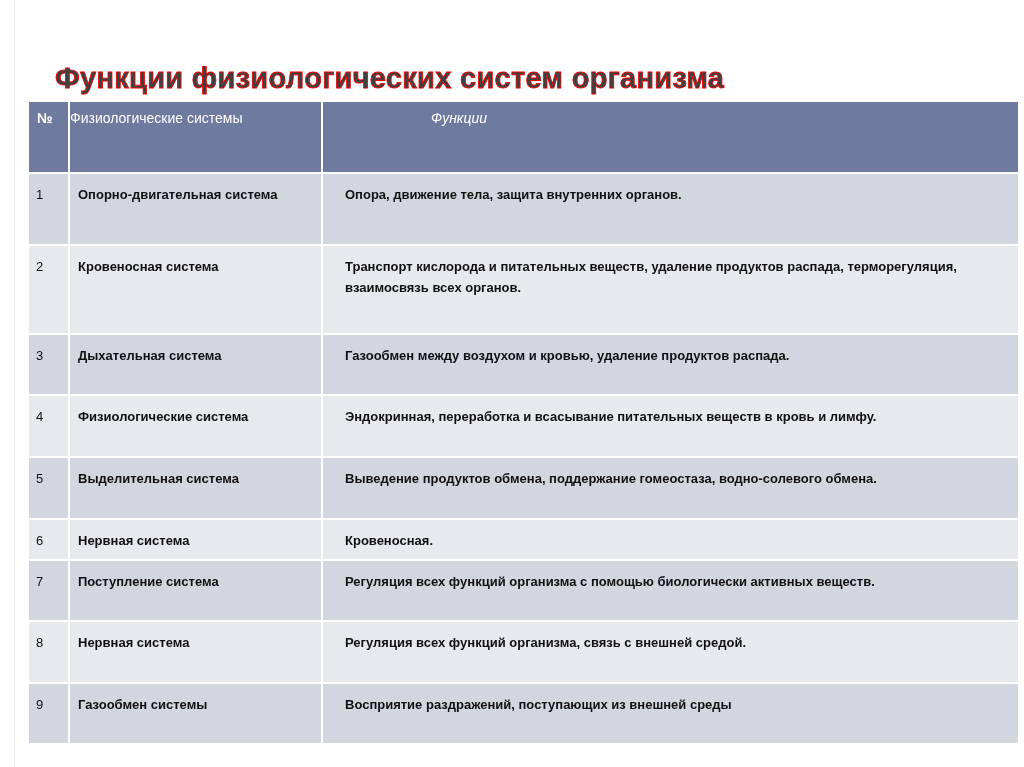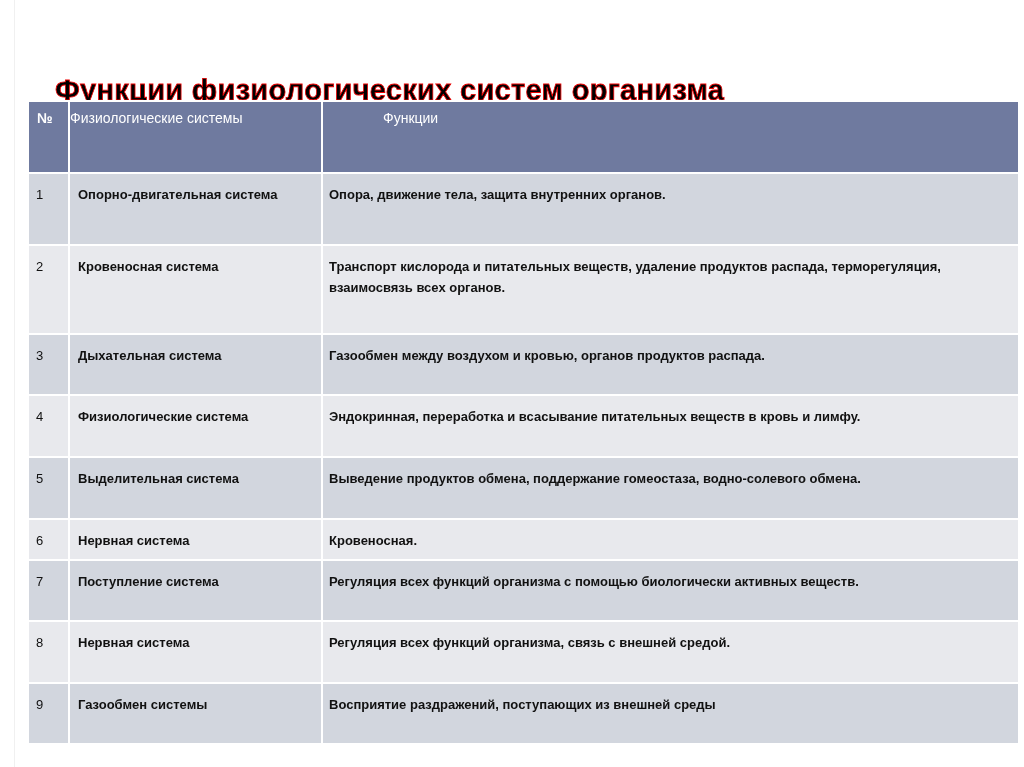--- a/index.html
+++ b/index.html
@@ -4,47 +4,47 @@
   <style>
     html, body { margin: 0; padding: 0; }
     body {
       width: 1024px; height: 767px; background: #ffffff; position: relative; overflow: hidden;
       font-family: "Liberation Sans", sans-serif;
     }
     .slide-border {
       position: absolute; left: 14px; top: 0; width: 1px; height: 767px; background: #f0f0f0;
     }
     .title {
-      position: absolute; left: 55px; top: 74px;
+      position: absolute; left: 55px; top: 62px;
       font-family: "Liberation Sans", sans-serif; font-weight: bold; font-size: 29px;
-      color: #000000; letter-spacing: 0.3px; white-space: nowrap;
+      color: #404040; letter-spacing: 0.3px; white-space: nowrap;
       -webkit-text-stroke: 0.8px #ee0000;
     }
     table {
       position: absolute; left: 27px; top: 100px; width: 993px;
       border-collapse: collapse; table-layout: fixed;
       font-family: "Liberation Sans", sans-serif; font-size: 13px;
     }
     td, th {
       border: 2px solid #ffffff; vertical-align: top; padding: 0; text-align: left;
     }
     col.c-num { width: 41px; }
     col.c-sys { width: 253px; }
     col.c-fun { width: auto; }
     thead th {
       background: #6f7a9f; color: #ffffff; font-weight: normal; font-size: 14px;
       height: 72px; padding-top: 8px; box-sizing: border-box;
     }
     thead th.h-num { padding-left: 8px; font-weight: bold; }
     thead th.h-sys { }
-    thead th.h-fun { padding-left: 60px; }
+    thead th.h-fun { padding-left: 108px; font-style: italic; }
     tbody td { color: #111111; }
     tbody td.num { padding: 10px 0 0 7px; font-weight: normal; font-size: 13px; }
     tbody td.sys { padding: 10px 0 0 8px; font-weight: bold; }
-    tbody td.fun { padding: 10px 10px 0 6px; font-weight: bold; line-height: 21px; }
+    tbody td.fun { padding: 10px 10px 0 22px; font-weight: bold; line-height: 21px; }
     tbody td.sys { line-height: 21px; }
     tbody td.num { line-height: 21px; }
     tr.odd td { background: #d2d6de; }
     tr.even td { background: #e8e9ed; }
   </style>
 </head>
 <body>
 
 <div class="slide-border"></div>
 
@@ -70,21 +70,21 @@
       <td class="fun">Опора, движение тела, защита внутренних органов.</td>
     </tr>
     <tr class="even" style="height:89px">
       <td class="num">2</td>
       <td class="sys">Кровеносная система</td>
       <td class="fun">Транспорт кислорода и питательных веществ, удаление продуктов распада, терморегуляция, взаимосвязь всех органов.</td>
     </tr>
     <tr class="odd" style="height:61px">
       <td class="num">3</td>
       <td class="sys">Дыхательная система</td>
-      <td class="fun">Газообмен между воздухом и кровью, органов продуктов распада.</td>
+      <td class="fun">Газообмен между воздухом и кровью, удаление продуктов распада.</td>
     </tr>
     <tr class="even" style="height:62px">
       <td class="num">4</td>
       <td class="sys">Физиологические система</td>
       <td class="fun">Эндокринная, переработка и всасывание питательных веществ в кровь и лимфу.</td>
     </tr>
     <tr class="odd" style="height:62px">
       <td class="num">5</td>
       <td class="sys">Выделительная система</td>
       <td class="fun">Выведение продуктов обмена, поддержание гомеостаза, водно-солевого обмена.</td>

